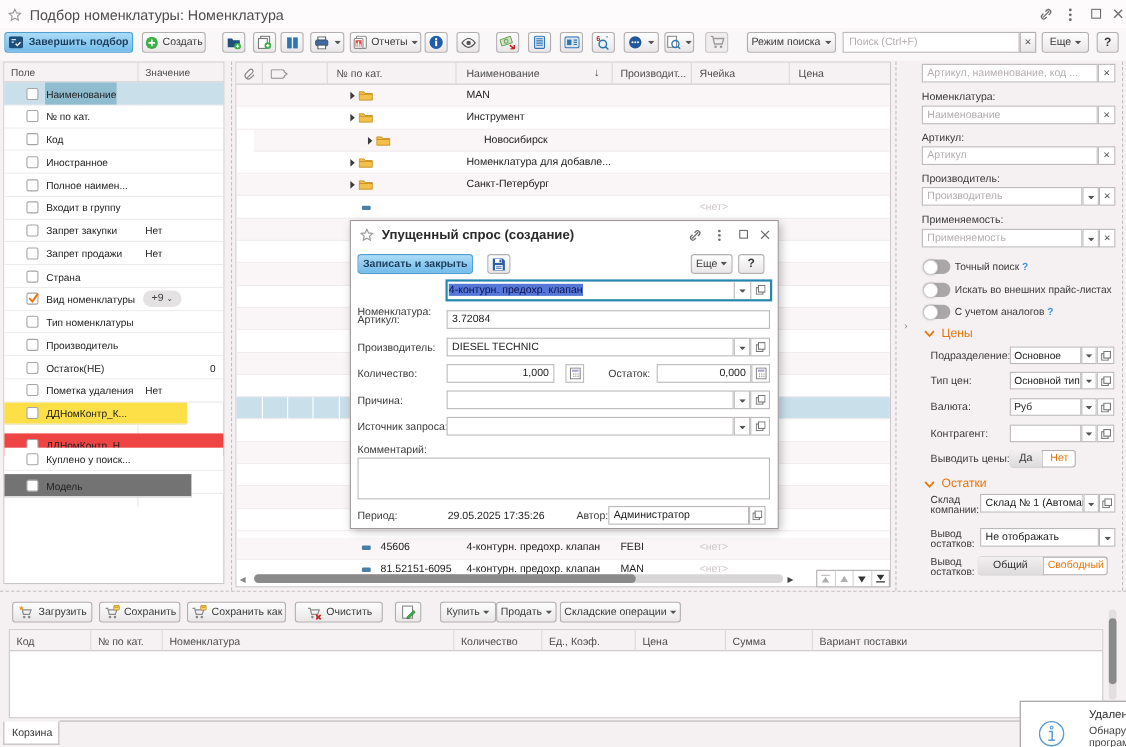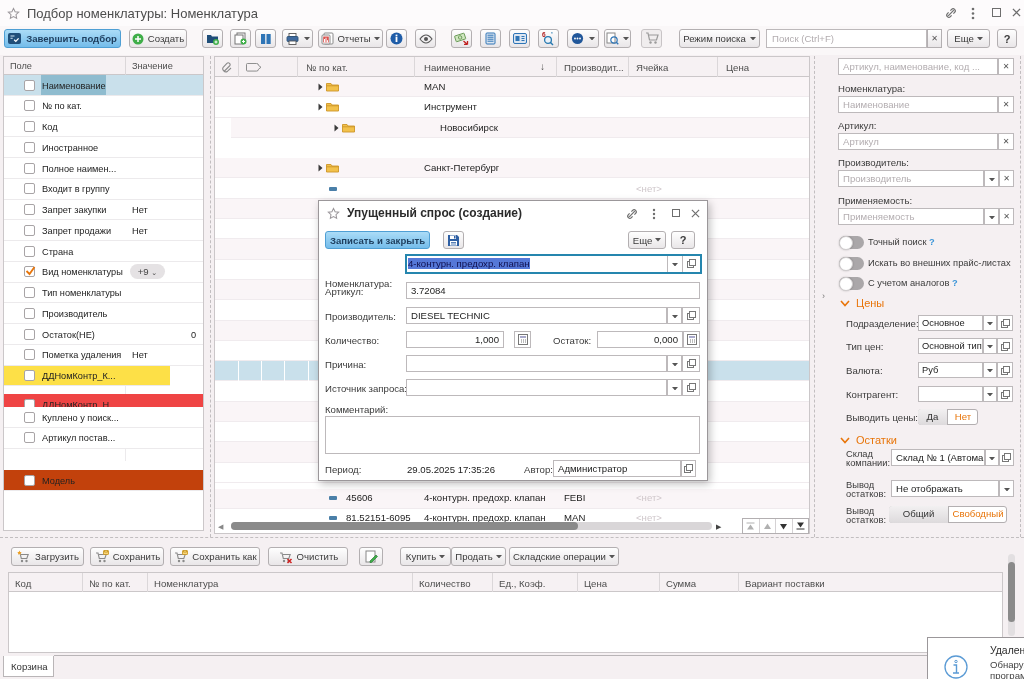--- a/index.html
+++ b/index.html
@@ -261,21 +261,21 @@
       <div style="position:absolute;left:38px;top:5.5px;color:#222;font-size:9.2px;">ДДНомКонтр_Н...</div>
     </div>
     <div style="position:absolute;left:0;top:332.2px;width:199px;height:20.76px;background:#fff;border-bottom:1px solid #eceaec;">
       <div style="position:absolute;left:20px;top:4.5px;width:11px;height:11px;background:#fff;border:1px solid #a8a4a6;border-radius:2px;"></div>
       <div style="position:absolute;left:38px;top:5.5px;color:#222;font-size:9.2px;">Куплено у поиск...</div>
     </div>
     <div style="position:absolute;left:0;top:352.9px;width:199px;height:20.76px;background:#fff;border-bottom:1px solid #eceaec;">
       <div style="position:absolute;left:20px;top:4.5px;width:11px;height:11px;background:#fff;border:1px solid #a8a4a6;border-radius:2px;"></div>
       <div style="position:absolute;left:38px;top:5.5px;color:#222;font-size:9.2px;">Артикул постав...</div>
     </div>
-    <div style="position:absolute;left:0;top:395px;width:199px;height:20.76px;background:#c2410c;border-bottom:1px solid #eceaec;">
+    <div style="position:absolute;left:0;top:356px;width:170px;height:20.76px;background:#737373;border-bottom:1px solid #eceaec;">
       <div style="position:absolute;left:20px;top:4.5px;width:11px;height:11px;background:#fff;border:1px solid #a8a4a6;border-radius:2px;"></div>
       <div style="position:absolute;left:38px;top:5.5px;color:#222;font-size:9.2px;">Модель</div>
     </div>
   </div>
 
 <div class="dash-v" style="left:210px;top:56px;height:481px;"></div>
 <div class="dash-v" style="left:814px;top:56px;height:481px;"></div>
 <div class="dash-v" style="left:1020px;top:56px;height:481px;"></div>
 <div class="abs tbl-border" style="left:214px;top:56px;width:596px;height:478px;"></div>
 <div class="abs hdr" style="left:215px;top:57px;width:594px;height:20px;border-bottom:1px solid #cbc7c9;"></div>
@@ -323,20 +323,30 @@
     </div>
     <div style="position:absolute;left:16px;top:40.6px;width:594px;height:20.3px;background:#faf5f7;border-bottom:1px solid #f0ebee;">
       <svg width="5" height="8" viewBox="0 0 5 8" style="position:absolute;left:103px;top:6px">
         <path d="M0.5 0.5l4 3.5-4 3.5z" fill="#3a3a3a"></path>
       </svg>
       <svg width="13" height="10" viewBox="0 0 13 10" style="position:absolute;left:111px;top:5px">
         <path d="M0.5 1.5h4.5l1 1.5h6.5V9H0.5z" fill="#f2c14b" stroke="#cd9528" stroke-width="0.9"></path>
         <path d="M0.5 3.8h12" stroke="#cd9528" stroke-width="0.9"></path>
       </svg>
       <div style="position:absolute;left:209px;top:4px;color:#222;">Новосибирск</div>
+    </div>
+    <div style="position:absolute;left:0;top:60.9px;width:594px;height:20.3px;background:#fff;border-bottom:1px solid #f0ebee;">
+      <svg width="5" height="8" viewBox="0 0 5 8" style="position:absolute;left:103px;top:6px">
+        <path d="M0.5 0.5l4 3.5-4 3.5z" fill="#3a3a3a"></path>
+      </svg>
+      <svg width="13" height="10" viewBox="0 0 13 10" style="position:absolute;left:111px;top:5px">
+        <path d="M0.5 1.5h4.5l1 1.5h6.5V9H0.5z" fill="#f2c14b" stroke="#cd9528" stroke-width="0.9"></path>
+        <path d="M0.5 3.8h12" stroke="#cd9528" stroke-width="0.9"></path>
+      </svg>
+      <div style="position:absolute;left:209px;top:4px;color:#222;">Номенклатура для добавле...</div>
     </div>
     <div style="position:absolute;left:0;top:81.2px;width:594px;height:20.3px;background:#faf5f7;border-bottom:1px solid #f0ebee;">
       <svg width="5" height="8" viewBox="0 0 5 8" style="position:absolute;left:103px;top:6px">
         <path d="M0.5 0.5l4 3.5-4 3.5z" fill="#3a3a3a"></path>
       </svg>
       <svg width="13" height="10" viewBox="0 0 13 10" style="position:absolute;left:111px;top:5px">
         <path d="M0.5 1.5h4.5l1 1.5h6.5V9H0.5z" fill="#f2c14b" stroke="#cd9528" stroke-width="0.9"></path>
         <path d="M0.5 3.8h12" stroke="#cd9528" stroke-width="0.9"></path>
       </svg>
       <div style="position:absolute;left:209px;top:4px;color:#222;">Санкт-Петербург</div>

